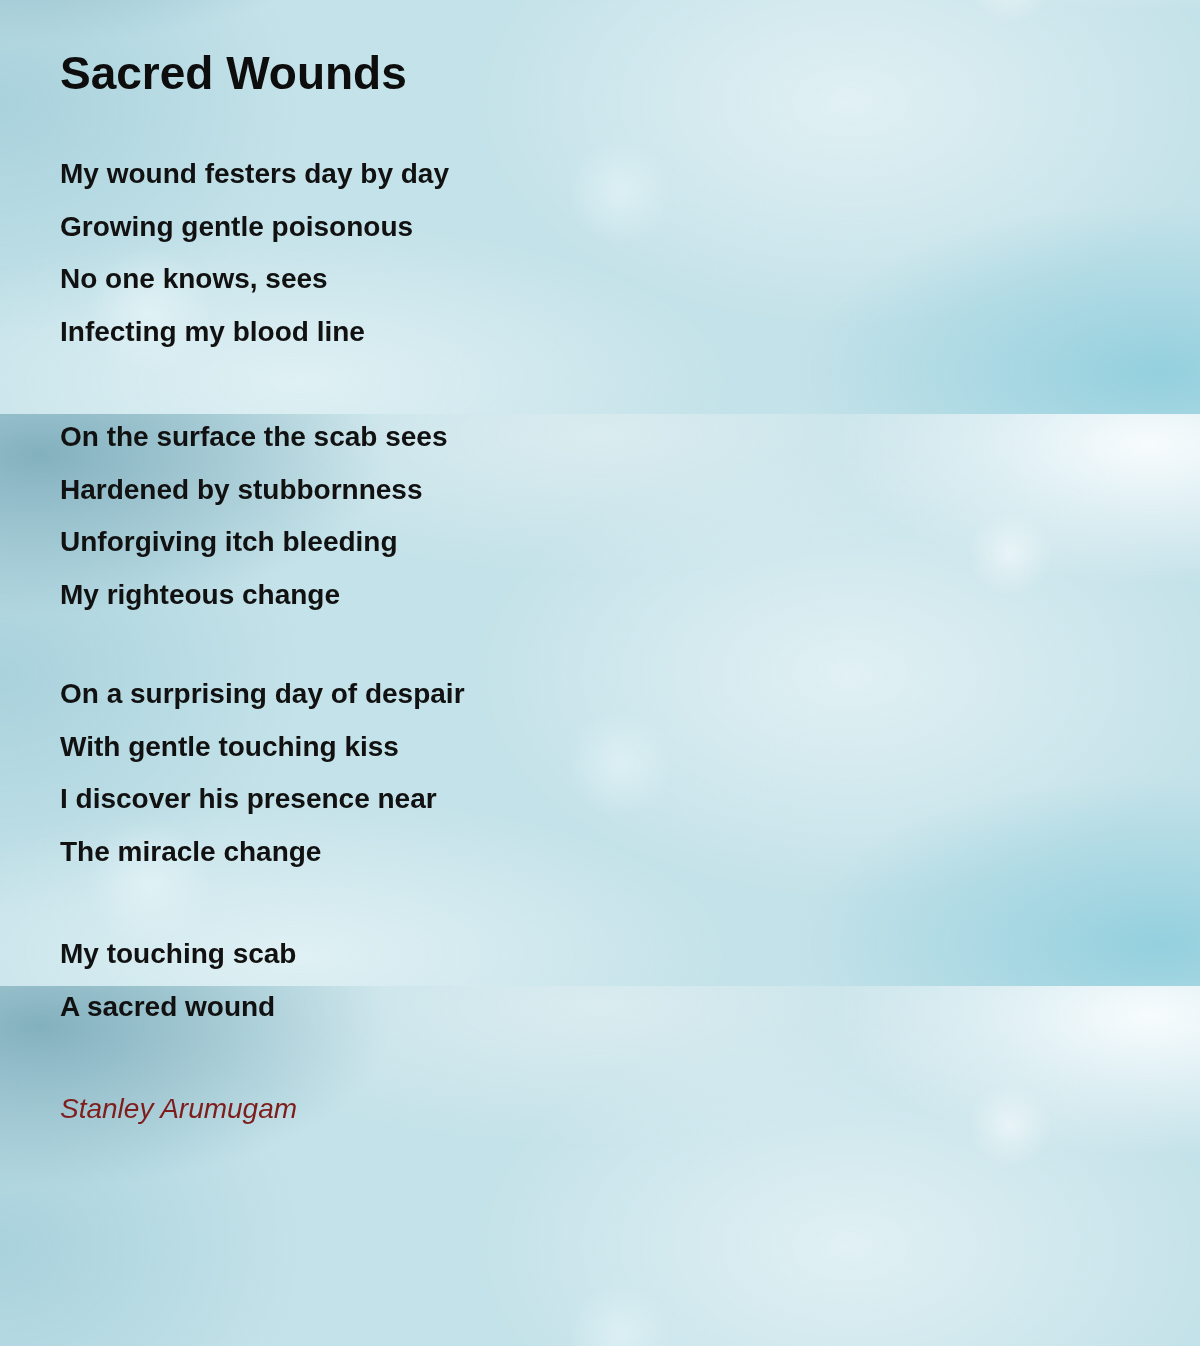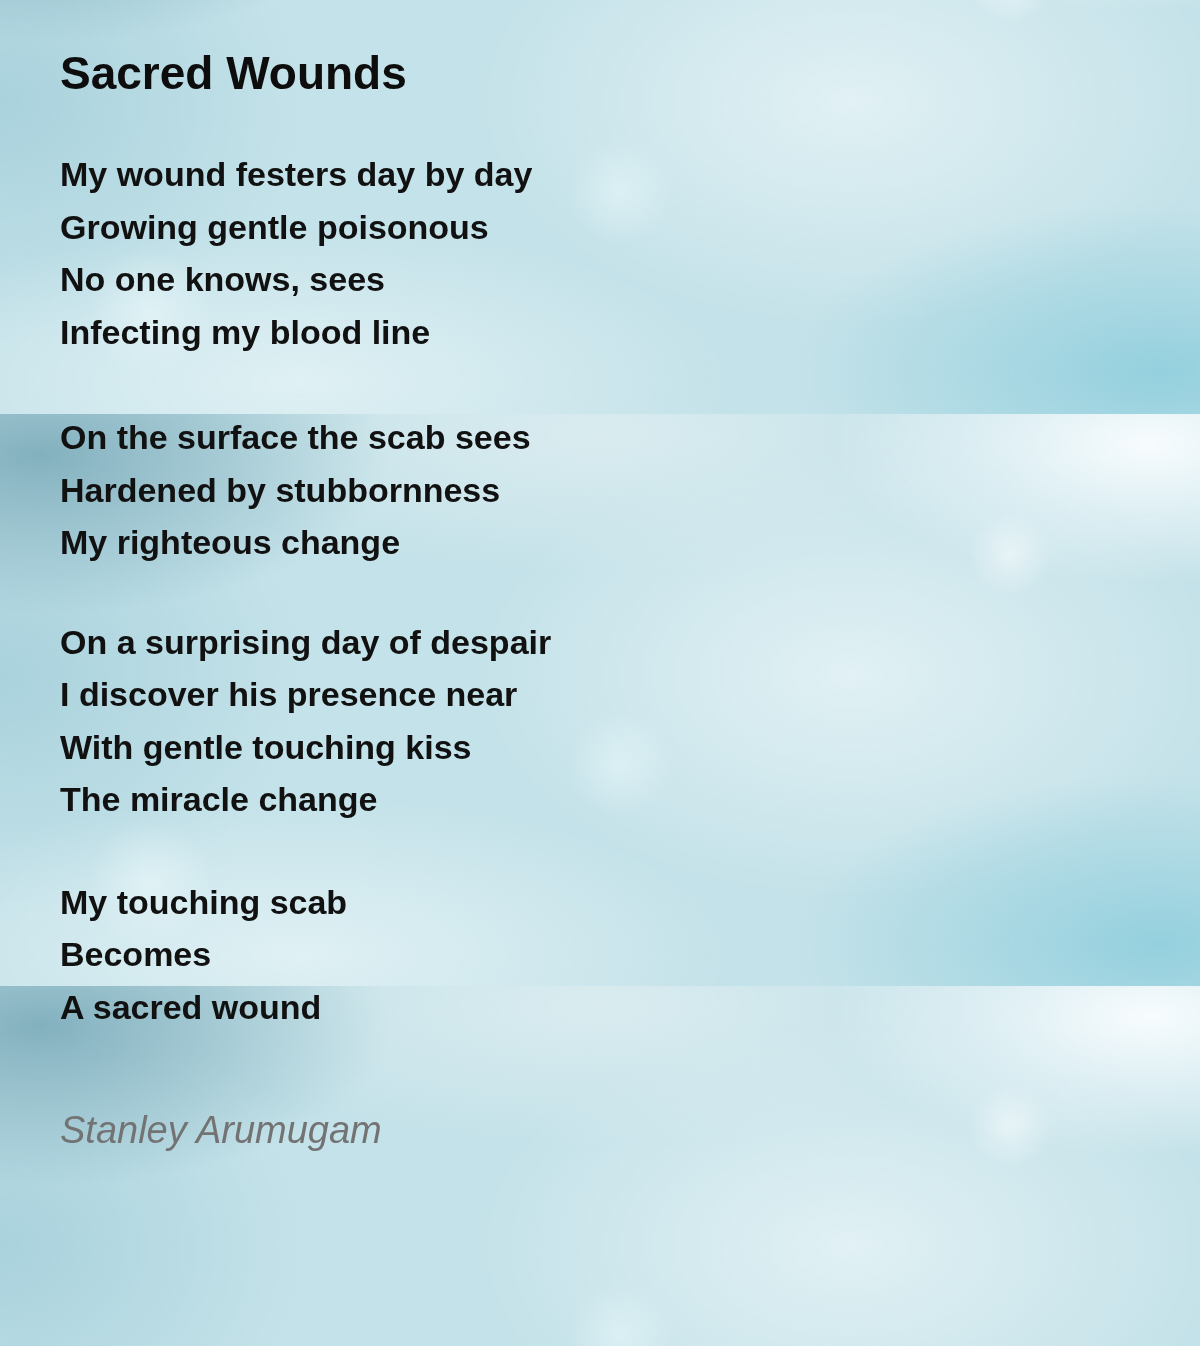--- a/index.html
+++ b/index.html
@@ -42,36 +42,36 @@
   .title {
     margin: 0;
     font-size: 46px;
     line-height: 54px;
     font-weight: bold;
     color: #0d0d0d;
   }
   .stanza { margin: 0; }
   .stanza p {
     margin: 0;
-    font-size: 34px;
+    font-size: 28px;
     font-weight: bold;
     line-height: 52.5px;
     white-space: nowrap;
   }
   .stanza-1 { margin-top: 48px; }
   .stanza-2 { margin-top: 53px; }
   .stanza-3 { margin-top: 47px; }
   .stanza-4 { margin-top: 50px; }
   .author {
-    margin-top: 74px;
-    font-size: 38px;
+    margin-top: 53px;
+    font-size: 28px;
     line-height: 46px;
     font-style: italic;
     font-weight: normal;
-    color: #737373;
+    color: #7f1d1d;
   }
 </style>
 </head>
 <body>
 
 <div class="page">
   <div class="bg"></div>
 
   <div class="content">
     <h1 class="title">Sacred Wounds</h1>
@@ -79,31 +79,31 @@
     <div class="stanza stanza-1">
       <p>My wound festers day by day</p>
       <p>Growing gentle poisonous</p>
       <p>No one knows, sees</p>
       <p>Infecting my blood line</p>
     </div>
 
     <div class="stanza stanza-2">
       <p>On the surface the scab sees</p>
       <p>Hardened by stubbornness</p>
+      <p>Unforgiving itch bleeding</p>
       <p>My righteous change</p>
     </div>
 
     <div class="stanza stanza-3">
       <p>On a surprising day of despair</p>
+      <p>With gentle touching kiss</p>
       <p>I discover his presence near</p>
-      <p>With gentle touching kiss</p>
       <p>The miracle change</p>
     </div>
 
     <div class="stanza stanza-4">
       <p>My touching scab</p>
-      <p>Becomes</p>
       <p>A sacred wound</p>
     </div>
 
     <div class="author">Stanley Arumugam</div>
   </div>
 </div>
 
 </body></html>

